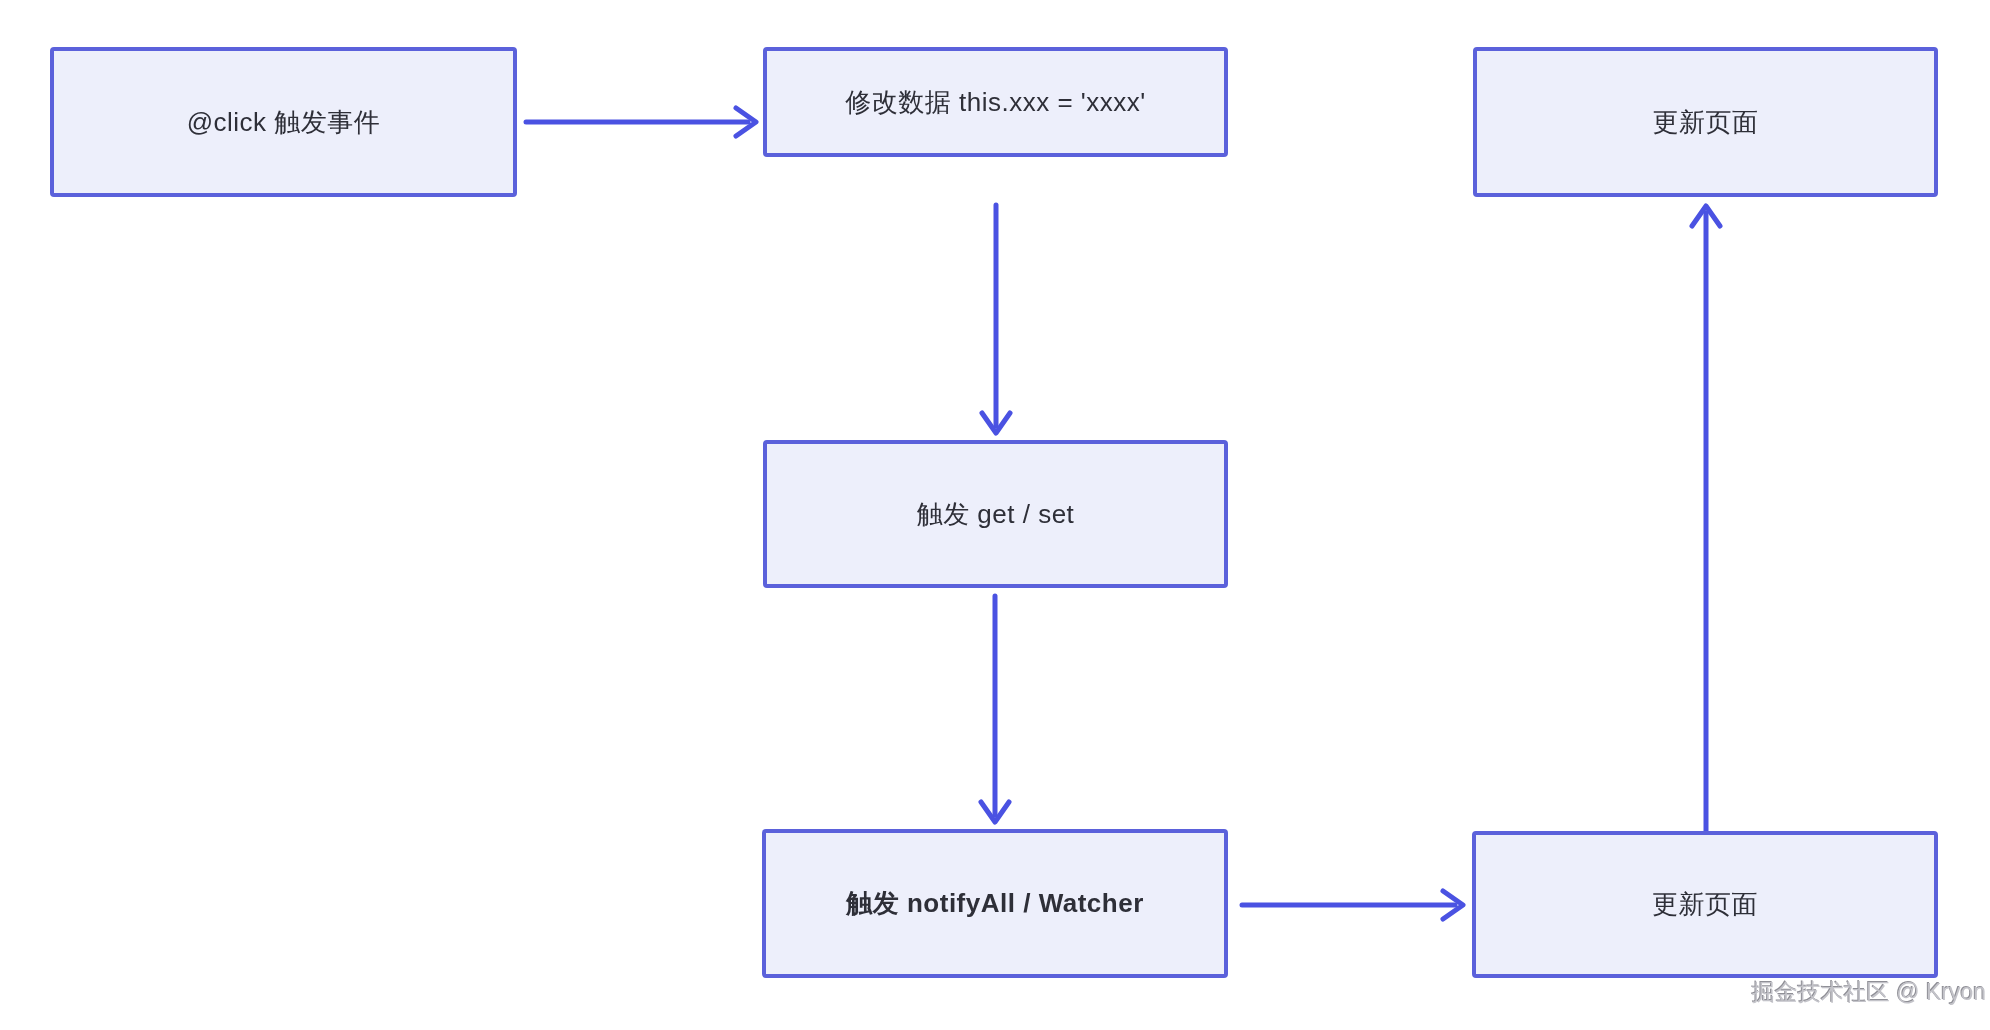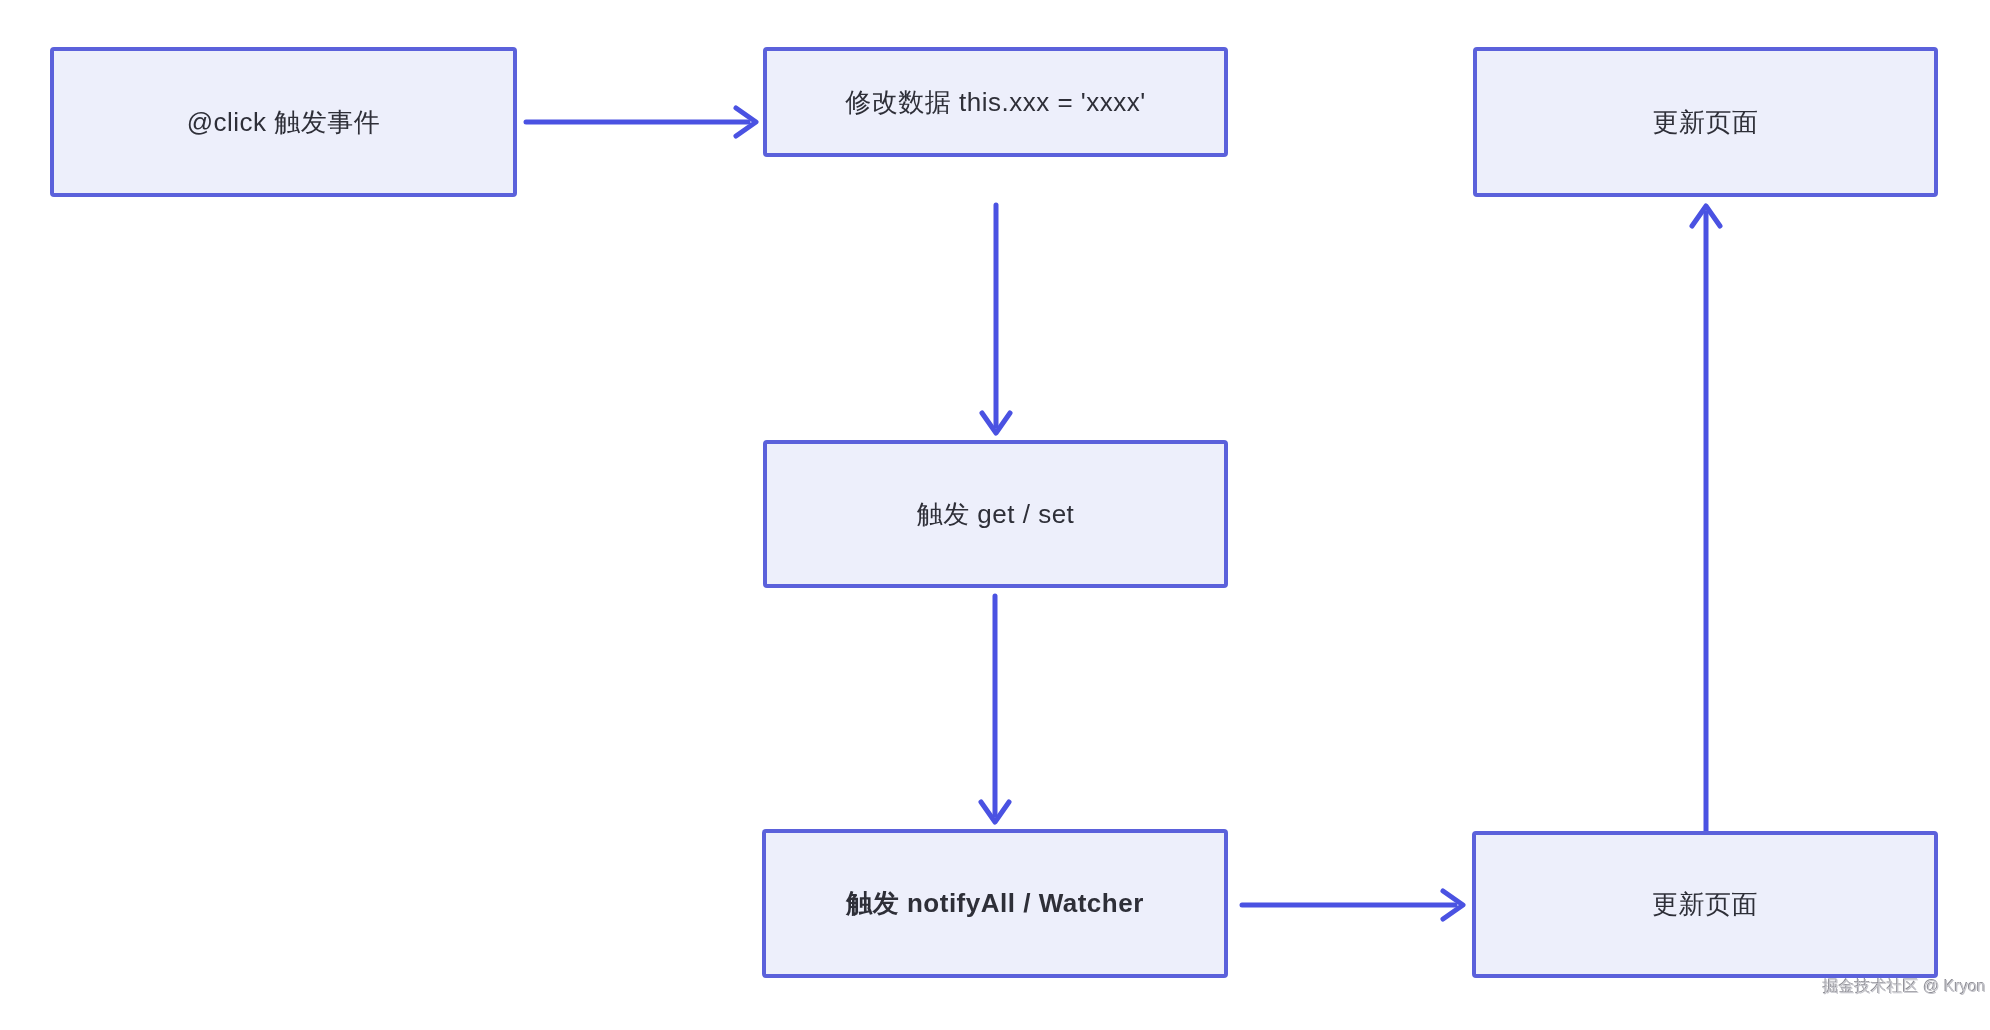--- a/index.html
+++ b/index.html
@@ -37,21 +37,21 @@
   }
   .node-click  { left: 50px;   top: 47px;  width: 467px; height: 150px; }
   .node-modify { left: 763px;  top: 47px;  width: 465px; height: 110px; }
   .node-update { left: 1473px; top: 47px;  width: 465px; height: 150px; }
   .node-getset { left: 763px;  top: 440px; width: 465px; height: 148px; }
   .node-notify { left: 762px;  top: 829px; width: 466px; height: 149px; font-weight: bold; }
   .node-cb     { left: 1472px; top: 831px; width: 466px; height: 147px; }
   .watermark {
     position: absolute;
     right: 4px; top: 977px;
-    font-size: 16px;
+    font-size: 23px;
     color: var(--watermark);
     text-shadow: -1px -1px 0 #8f8f96, 1px 1px 0 #ffffff;
     white-space: nowrap;
   }
 </style>
 </head>
 <body>
 
 <div class="canvas">
 

